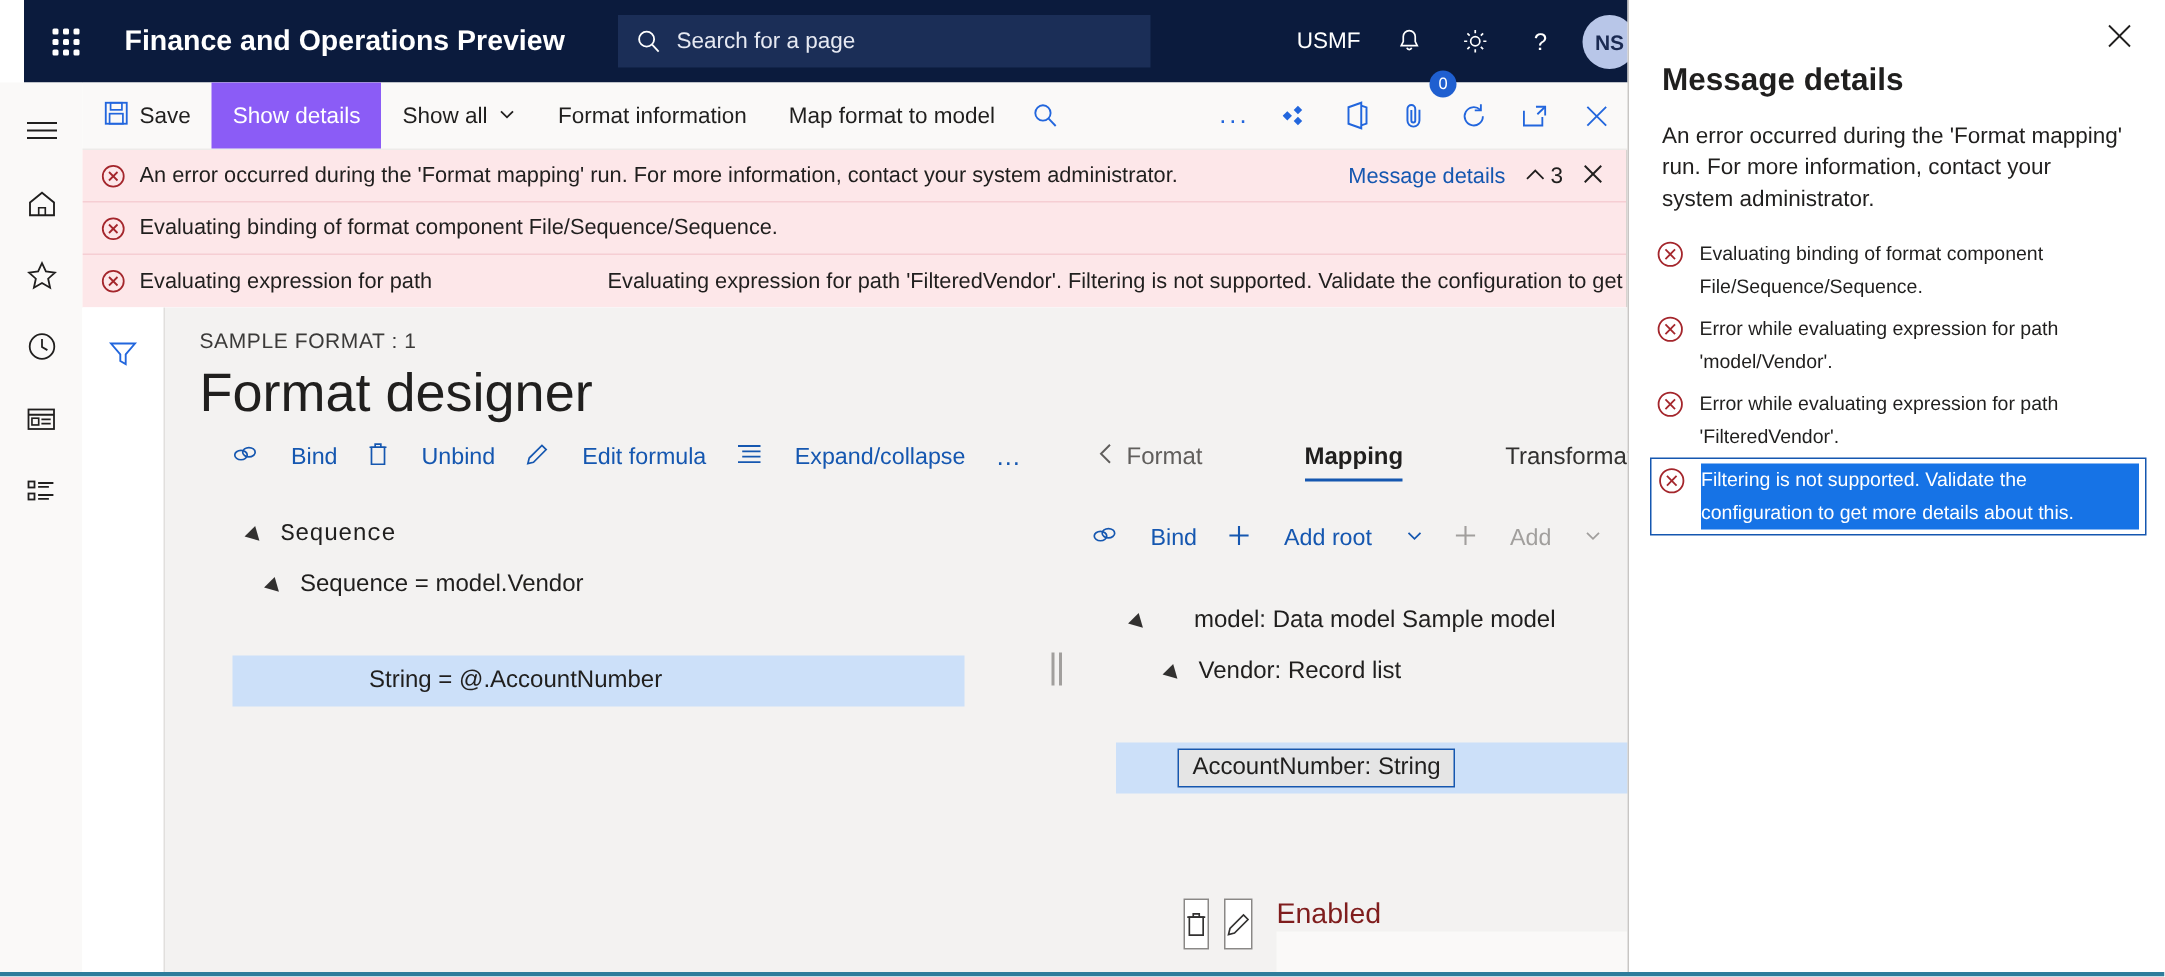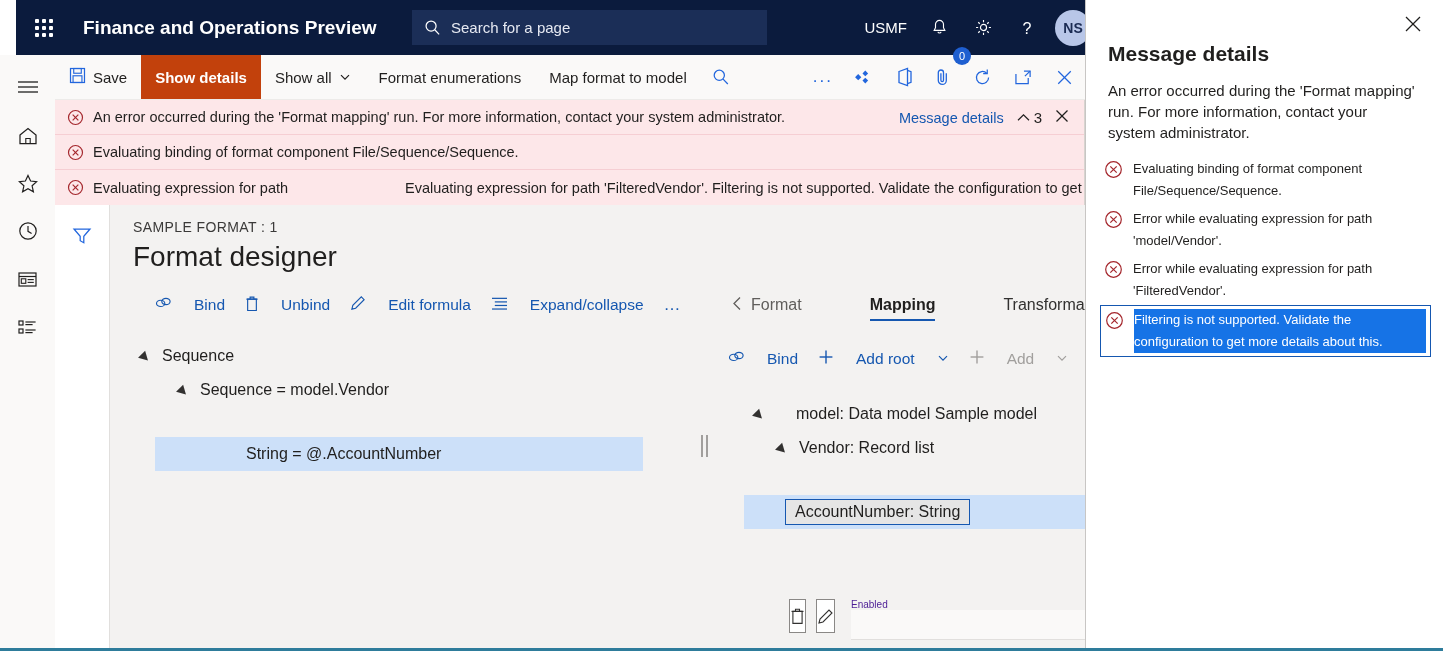--- a/index.html
+++ b/index.html
@@ -84,21 +84,21 @@
     width: 1030px; height: 45px;
     background: #FAF9F8;
     border-bottom: 1px solid #EDEBE9;
     display: flex; align-items: stretch;
   }
   .cmd {
     display: flex; align-items: center; gap: 7px;
     padding: 0 14px; font-size: 15px; color: #201F1E;
     cursor: pointer; white-space: nowrap;
   }
-  .cmd.active { background: #c2410c; color: #fff; font-weight: 700; }
+  .cmd.active { background: #8b5cf6; color: #fff; font-weight: 400; }
   .cmd.iconbtn { padding: 0 11px; }
   .cmd-spacer { flex: 1; }
   .badge-wrap { position: relative; display: flex; align-items: center; }
   .badge {
     position: absolute; top: -8px; right: -9px;
     width: 18px; height: 18px; border-radius: 50%;
     background: #1F5FD0; color: #fff; font-size: 11px;
     display: flex; align-items: center; justify-content: center;
   }
 
@@ -143,21 +143,21 @@
   }
   .filter-btn { width: 34px; height: 34px; display:flex; align-items:center; justify-content:center; cursor:pointer; }
 
   .content {
     position: absolute; left: 55px; top: 0;
     width: 975px; height: 446px;
     background: #F3F2F1;
     padding: 14px 0 0 0;
   }
   .crumb { font-size: 14px; color: #3B3A39; letter-spacing: .4px; padding-left: 23px; }
-  .page-title { font-size: 28px; color: #201F1E; font-weight: 400; padding-left: 23px; margin-top: 6px; }
+  .page-title { font-size: 36px; color: #201F1E; font-weight: 400; padding-left: 23px; margin-top: 6px; }
 
   .panes { position: absolute; left: 0; top: 80px; right: 0; bottom: 0; }
 
   
   .pane-left { position: absolute; left: 0; top: 0; width: 596px; bottom: 0; }
   .act-toolbar { display: flex; align-items: center; padding-left: 45px; height: 40px; }
   .act {
     display: flex; align-items: center; gap: 22px;
     color: #1557B0; font-size: 15.5px; cursor: pointer;
     margin-right: 20px; white-space: nowrap;
@@ -218,21 +218,21 @@
     position: absolute; left: 374px; top: 0; width: 6px; height: 130px;
   }
 
   
   .bottombar { position: absolute; left: 608px; bottom: 0; right: 0; height: 60px; }
   .sqbtn {
     width: 34px; height: 34px; border: 1px solid #8A8886; background: #fff;
     display: inline-flex; align-items: center; justify-content: center;
     cursor: pointer; margin-right: 10px;
   }
-  .enabled-label { font-size: 10px; color: #4c1d95; }
+  .enabled-label { font-size: 19px; color: #7f1d1d; }
   .enabled-field { width: 290px; height: 30px; background: #FAF9F8; border-bottom: 1px solid #E1DFDD; }
 
   
   .main-grip {
     position: absolute; left: 1087px; top: 335px;
     display: flex; cursor: col-resize;
   }
   .main-grip i { display:block; width:2px; height:22px; background:#8A8886; margin-right:3px; }
 
   
@@ -393,21 +393,21 @@
     </div>
     <div class="cmd">
       <span>Show all</span>
       <span>
         <svg width="12" height="12" viewBox="0 0 12 12">
             <path d="M2 4.2L6 8.2l4-4" fill="none" stroke="#201F1E" stroke-width="1.2"></path>
           </svg>
       </span>
     </div>
     <div class="cmd">
-      <span>Format enumerations</span>
+      <span>Format information</span>
     </div>
     <div class="cmd">
       <span>Map format to model</span>
     </div>
     <div class="cmd iconbtn">
       <svg width="18" height="18" viewBox="0 0 18 18">
           <circle cx="7.3" cy="7.3" r="5.1" fill="none" stroke="#2266DD" stroke-width="1.25"></circle>
           <line x1="11.1" y1="11.1" x2="15.8" y2="16" stroke="#2266DD" stroke-width="1.25"></line>
         </svg>
     </div>
@@ -578,21 +578,21 @@
                   </svg>
               </span>
               <span>Expand/collapse</span>
             </div>
             <div class="act">
               <span class="dots">…</span>
             </div>
           </div>
 
           <div class="tree">
-            <div class="tnode" style="padding-left:30px;">
+            <div class="tnode" style="padding-left:55px;font-family:Liberation Mono, monospace;">
               <span class="caret"></span>
               <span>Sequence</span>
             </div>
             <div class="tnode" style="padding-left:68px;">
               <span class="caret"></span>
               <span>Sequence = model.Vendor</span>
             </div>
             <div class="tnode sel" style="padding-left:91px; margin-left:45px; width:488px;">
               <span>String = @.AccountNumber</span>
             </div>

